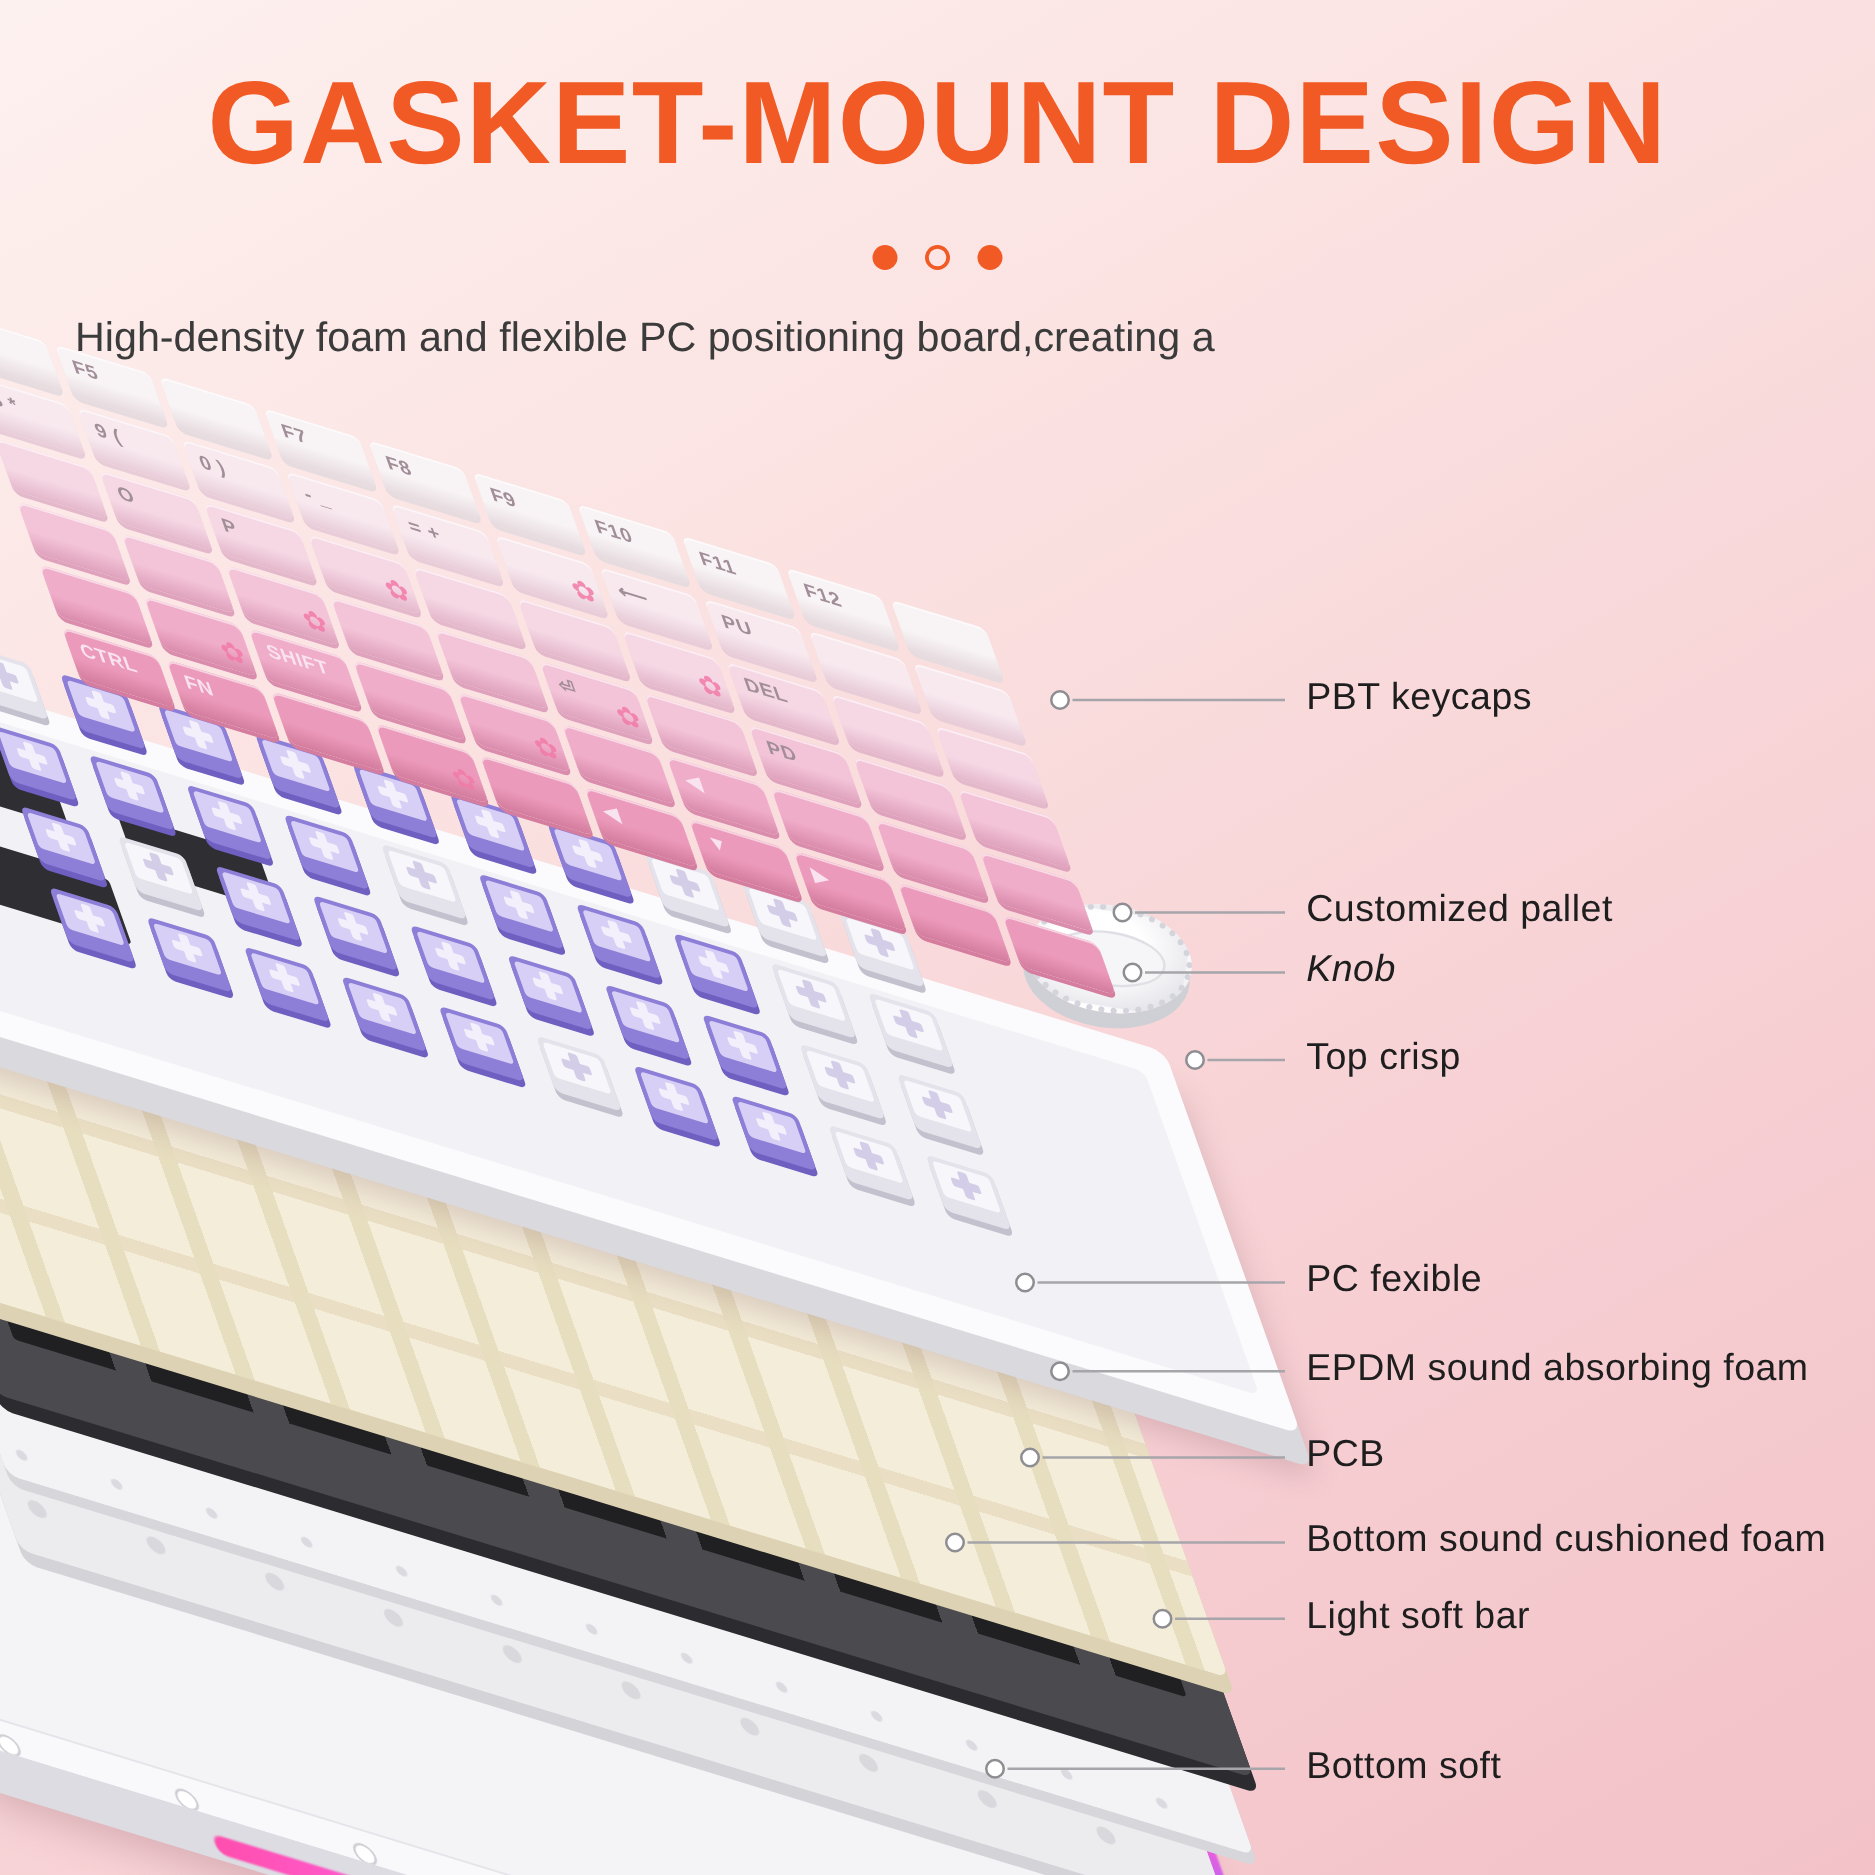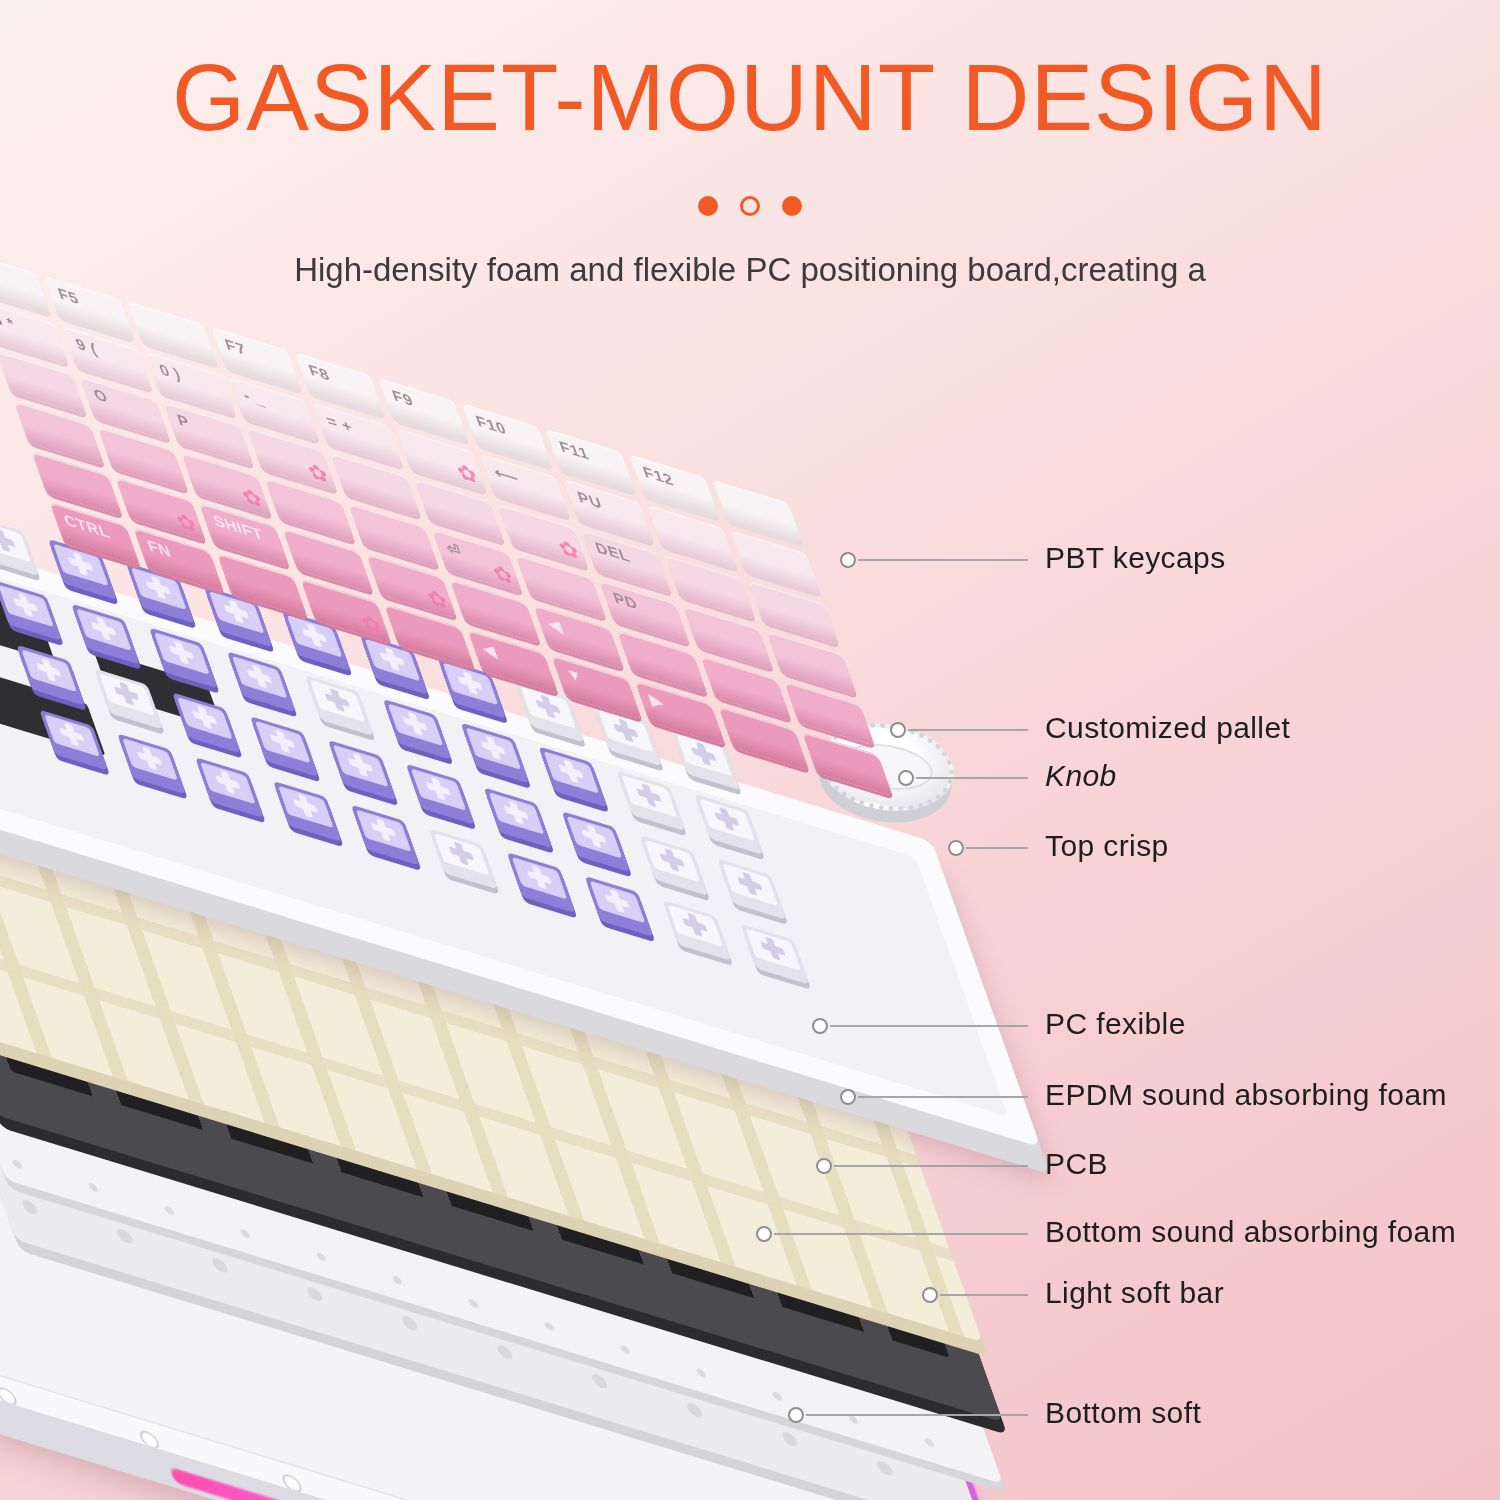--- a/index.html
+++ b/index.html
@@ -3,26 +3,26 @@
 <meta charset="utf-8">
 <style>
   html,body{margin:0;padding:0;background:#444;}
   .canvas{
     position:relative;width:1500px;height:1500px;overflow:hidden;
     font-family:"Liberation Sans",sans-serif;
     background:linear-gradient(150deg,#fdf1ef 0%,#fbe3e2 32%,#f7d0d4 68%,#f2c2c8 100%);
   }
   
   .title{position:absolute;top:44px;left:0;right:0;margin:0;text-align:center;
-    font-size:94px;font-weight:400;letter-spacing:1px;color:var(--accent,#f15a24);z-index:55;}
+    font-size:94px;font-weight:700;letter-spacing:1px;color:var(--accent,#f15a24);z-index:55;}
   .dots{position:absolute;top:196px;left:0;right:0;display:flex;justify-content:center;gap:22px;z-index:55;}
   .dot{width:20px;height:20px;border-radius:50%;box-sizing:border-box;}
   .dot-f{background:var(--accent,#f15a24);}
   .dot-o{border:3px solid var(--accent,#f15a24);background:transparent;}
-  .desc{position:absolute;top:246px;left:60px;right:60px;margin:0;text-align:center;
+  .desc{position:absolute;top:246px;left:60px;right:60px;margin:0;
     font-size:33px;line-height:1.45;color:#3b3b3b;z-index:55;}
   
   .plane{position:absolute;transform-origin:0 0;transform:matrix(0.95,0.29,0.32,0.9,0,0);}
   
   #keycaps{left:-40px;top:250px;width:880px;height:340px;z-index:40;}
   .krow{display:flex;height:56px;}
   .key{position:relative;width:80px;height:46px;margin-right:8px;border-radius:7px;
     background:linear-gradient(180deg,var(--kc) 0%,var(--kc) 55%,var(--ks) 100%);
     box-shadow:inset 0 2px 0 rgba(255,255,255,.55),0 4px 0 var(--ks);}
   .k-r0{--kc:#f8f3f4;--ks:#e6dbdf;}
@@ -549,21 +549,21 @@
       <span class="ring" style="left: 812px; top: 1018px;"></span>
       <span class="ltext" style="left: 1045px; top: 1007px;">PC fexible</span>
       <span class="lead" style="left: 858px; top: 1096px; width: 170px;"></span>
       <span class="ring" style="left: 840px; top: 1089px;"></span>
       <span class="ltext" style="left: 1045px; top: 1078px;">EPDM sound absorbing foam</span>
       <span class="lead" style="left: 834px; top: 1165px; width: 194px;"></span>
       <span class="ring" style="left: 816px; top: 1158px;"></span>
       <span class="ltext" style="left: 1045px; top: 1147px;">PCB</span>
       <span class="lead" style="left: 774px; top: 1233px; width: 254px;"></span>
       <span class="ring" style="left: 756px; top: 1226px;"></span>
-      <span class="ltext" style="left: 1045px; top: 1215px;">Bottom sound absorbing foam</span>
+      <span class="ltext" style="left: 1045px; top: 1215px;">Bottom sound cushioned foam</span>
       <span class="lead" style="left: 940px; top: 1294px; width: 88px;"></span>
       <span class="ring" style="left: 922px; top: 1287px;"></span>
       <span class="ltext" style="left: 1045px; top: 1276px;">Light soft bar</span>
       <span class="lead" style="left: 806px; top: 1414px; width: 222px;"></span>
       <span class="ring" style="left: 788px; top: 1407px;"></span>
       <span class="ltext" style="left: 1045px; top: 1396px;">Bottom soft</span>
     </div>
 </div>
 
 </body></html>

